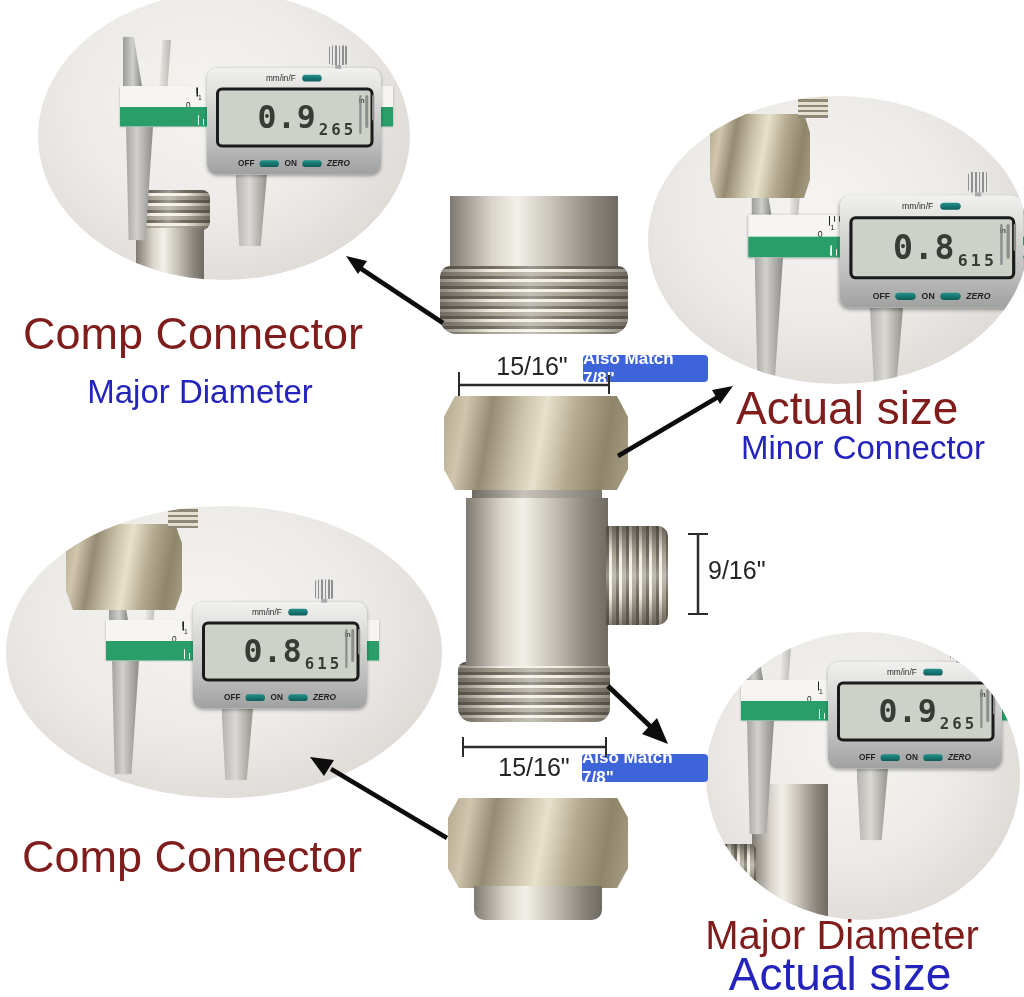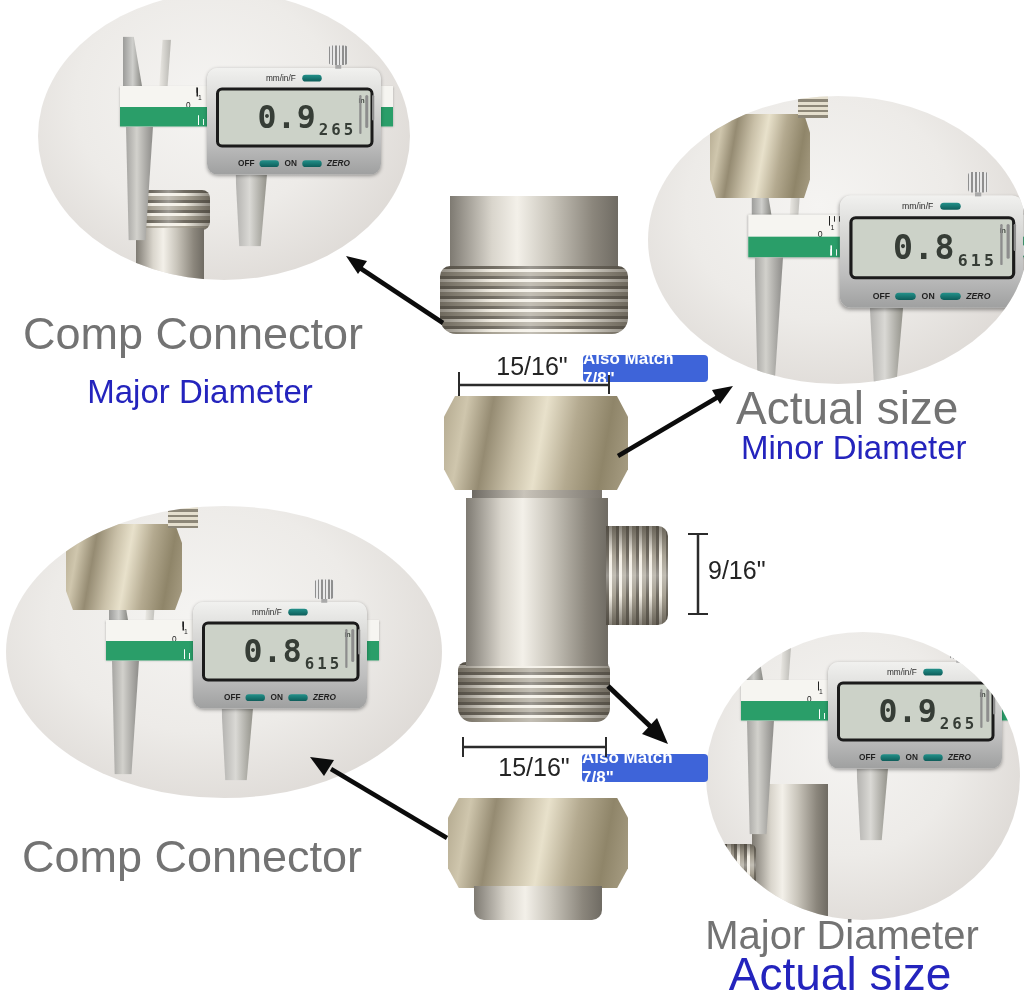--- a/index.html
+++ b/index.html
@@ -89,21 +89,21 @@
        repeating-linear-gradient(90deg,#716c62 0 3px,#f2eee4 3px 6.5px,#a9a395 6.5px 10px);}
   .cylinder-v{background:linear-gradient(90deg,#7e7a72 0%,#d9d5cc 25%,#f3f0e9 40%,#c9c5bb 60%,
             #8b867c 85%,#6f6b63 100%);}
   .nut-tail{position:absolute;
      background-image:repeating-linear-gradient(0deg,#8d8778 0 2.5px,#e5dfce 2.5px 5.5px);}
 
   
   .abs{position:absolute;}
 
   
-  .lbl{position:absolute;color:#737373;white-space:nowrap;line-height:1.08;}
+  .lbl{position:absolute;color:#7f1d1d;white-space:nowrap;line-height:1.08;}
   .lbl.blue{color:#2424bd;}
   .center{text-align:center;}
   .badge{position:absolute;background:#3e64d9;color:#ffffff;border-radius:4px;
          font-size:17px;font-weight:bold;display:flex;align-items:center;justify-content:center;}
   .dim-label{position:absolute;color:#242424;font-size:25px;white-space:nowrap;}
 
   svg.overlay{position:absolute;left:0;top:0;z-index:6;pointer-events:none;}
 </style>
 </head>
 <body>
@@ -355,20 +355,20 @@
 
   <div class="dim-label" style="left:708px;top:556px;">9/16"</div>
 
   <div class="dim-label center" style="left:488px;top:753px;width:92px;">15/16"</div>
   <div class="badge" style="left:582px;top:754px;width:126px;height:28px;">Also Match 7/8"</div>
 
   <div class="lbl center" style="left:0px;top:310px;width:386px;font-size:45px;">Comp Connector</div>
   <div class="lbl blue center" style="left:0px;top:374px;width:400px;font-size:33px;">Major Diameter</div>
 
   <div class="lbl" style="left:736px;top:384px;font-size:46px;">Actual size</div>
-  <div class="lbl blue" style="left:741px;top:430px;font-size:33px;">Minor Diameter</div>
+  <div class="lbl blue" style="left:741px;top:430px;font-size:33px;">Minor Connector</div>
 
   <div class="lbl center" style="left:0px;top:833px;width:384px;font-size:45px;">Comp Connector</div>
 
   <div class="lbl center" style="left:690px;top:914px;width:304px;font-size:40px;">Major Diameter</div>
   <div class="lbl blue center" style="left:690px;top:950px;width:300px;font-size:46px;">Actual size</div>
 
 </div>
 
 </body></html>

